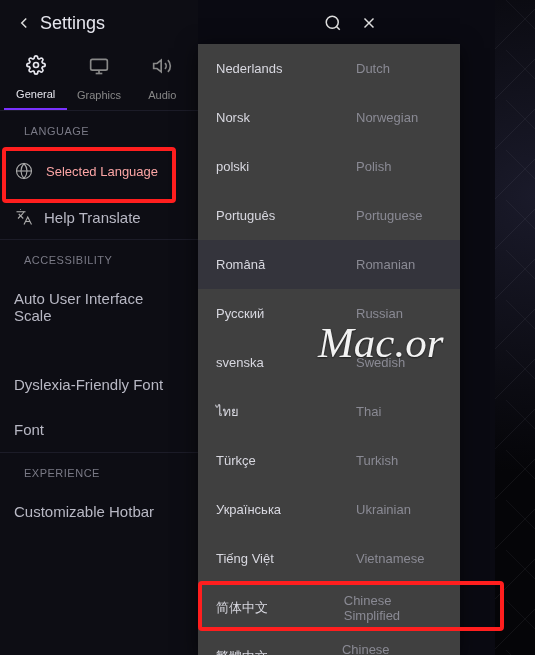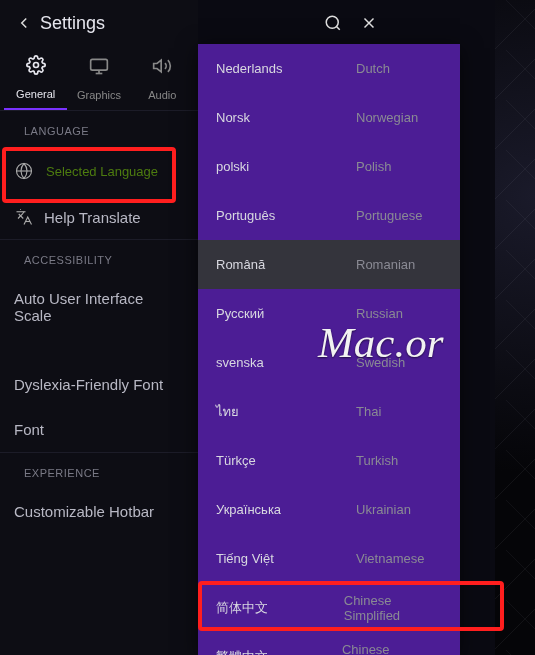--- a/index.html
+++ b/index.html
@@ -54,26 +54,26 @@
   .menu-icon { width: 20px; height: 20px; display:flex; align-items:center; justify-content:center; color:#aaa; }
   .highlight-red {
     border: 4px solid #ff1e1e; border-radius: 4px;
   }
   .sel-lang-box {
     position: absolute; left: 2px; top: 147px; width: 174px; height: 56px;
     z-index: 3; pointer-events: none;
   }
   .sel-lang-item {
     display:flex; align-items:center; gap:12px; padding: 14px 14px;
-    font-size:13px; color:#4d7c0f;
+    font-size:13px; color:#fca5a5;
   }
   
   .lang-panel {
     position: absolute; left: 198px; top: 44px; width: 262px; height: 611px;
-    background: #4c1d95; z-index: 2;
+    background: #404040; z-index: 2;
     box-shadow: 0 4px 20px rgba(0,0,0,0.6);
   }
   .lang-row {
     display: flex; align-items: center; height: 49px; padding: 0 18px;
     font-size: 13px; cursor: pointer;
   }
   .lang-row:hover, .lang-row.hovered { background: #34343c; }
   .lang-native { width: 140px; color: #d8d8e0; }
   .lang-english { color: #8a8a94; }
   .chinese-box {

